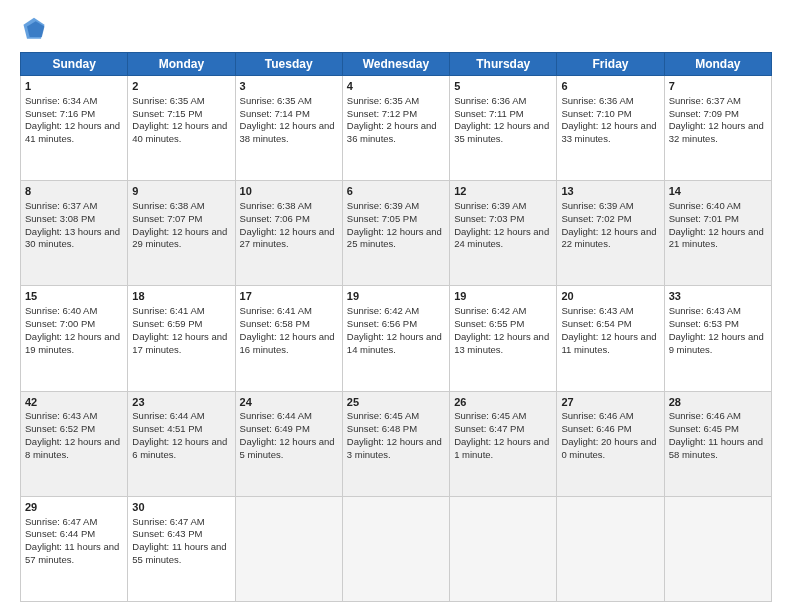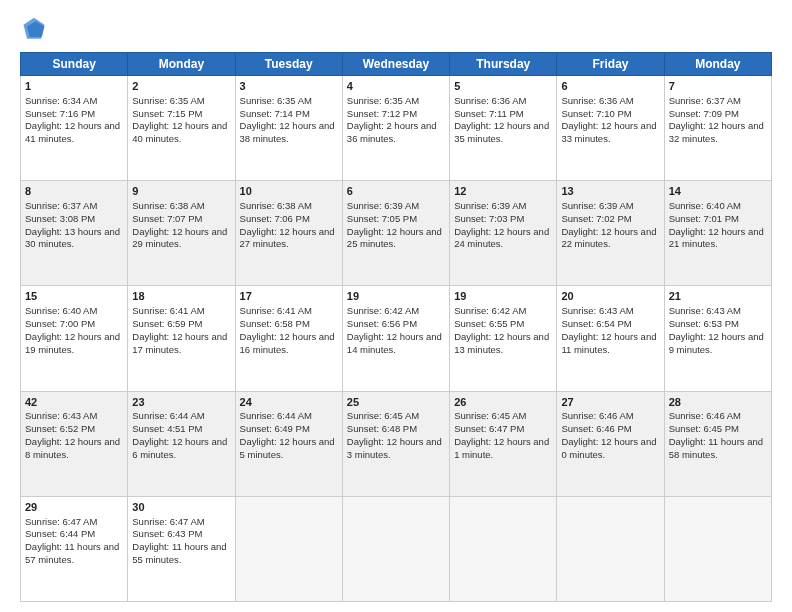--- a/index.html
+++ b/index.html
@@ -149,29 +149,29 @@
           <td><span class="day-num">13</span><span>Sunrise: 6:39 AM</span><br><span>Sunset: 7:02 PM</span><br><span>Daylight: 12 hours and 22 minutes.</span></td>
           <td><span class="day-num">14</span><span>Sunrise: 6:40 AM</span><br><span>Sunset: 7:01 PM</span><br><span>Daylight: 12 hours and 21 minutes.</span></td>
         </tr>
         <tr class="row-white">
           <td><span class="day-num">15</span><span>Sunrise: 6:40 AM</span><br><span>Sunset: 7:00 PM</span><br><span>Daylight: 12 hours and 19 minutes.</span></td>
           <td><span class="day-num">18</span><span>Sunrise: 6:41 AM</span><br><span>Sunset: 6:59 PM</span><br><span>Daylight: 12 hours and 17 minutes.</span></td>
           <td><span class="day-num">17</span><span>Sunrise: 6:41 AM</span><br><span>Sunset: 6:58 PM</span><br><span>Daylight: 12 hours and 16 minutes.</span></td>
           <td><span class="day-num">19</span><span>Sunrise: 6:42 AM</span><br><span>Sunset: 6:56 PM</span><br><span>Daylight: 12 hours and 14 minutes.</span></td>
           <td><span class="day-num">19</span><span>Sunrise: 6:42 AM</span><br><span>Sunset: 6:55 PM</span><br><span>Daylight: 12 hours and 13 minutes.</span></td>
           <td><span class="day-num">20</span><span>Sunrise: 6:43 AM</span><br><span>Sunset: 6:54 PM</span><br><span>Daylight: 12 hours and 11 minutes.</span></td>
-          <td><span class="day-num">21</span><span>Sunrise: 6:43 AM</span><br><span>Sunset: 6:53 PM</span><br><span>Daylight: 12 hours and 9 minutes.</span></td>
+          <td><span class="day-num">33</span><span>Sunrise: 6:43 AM</span><br><span>Sunset: 6:53 PM</span><br><span>Daylight: 12 hours and 9 minutes.</span></td>
         </tr>
         <tr class="row-shaded">
           <td><span class="day-num">42</span><span>Sunrise: 6:43 AM</span><br><span>Sunset: 6:52 PM</span><br><span>Daylight: 12 hours and 8 minutes.</span></td>
           <td><span class="day-num">23</span><span>Sunrise: 6:44 AM</span><br><span>Sunset: 4:51 PM</span><br><span>Daylight: 12 hours and 6 minutes.</span></td>
           <td><span class="day-num">24</span><span>Sunrise: 6:44 AM</span><br><span>Sunset: 6:49 PM</span><br><span>Daylight: 12 hours and 5 minutes.</span></td>
           <td><span class="day-num">25</span><span>Sunrise: 6:45 AM</span><br><span>Sunset: 6:48 PM</span><br><span>Daylight: 12 hours and 3 minutes.</span></td>
           <td><span class="day-num">26</span><span>Sunrise: 6:45 AM</span><br><span>Sunset: 6:47 PM</span><br><span>Daylight: 12 hours and 1 minute.</span></td>
-          <td><span class="day-num">27</span><span>Sunrise: 6:46 AM</span><br><span>Sunset: 6:46 PM</span><br><span>Daylight: 12 hours and 0 minutes.</span></td>
+          <td><span class="day-num">27</span><span>Sunrise: 6:46 AM</span><br><span>Sunset: 6:46 PM</span><br><span>Daylight: 20 hours and 0 minutes.</span></td>
           <td><span class="day-num">28</span><span>Sunrise: 6:46 AM</span><br><span>Sunset: 6:45 PM</span><br><span>Daylight: 11 hours and 58 minutes.</span></td>
         </tr>
         <tr class="row-white">
           <td><span class="day-num">29</span><span>Sunrise: 6:47 AM</span><br><span>Sunset: 6:44 PM</span><br><span>Daylight: 11 hours and 57 minutes.</span></td>
           <td><span class="day-num">30</span><span>Sunrise: 6:47 AM</span><br><span>Sunset: 6:43 PM</span><br><span>Daylight: 11 hours and 55 minutes.</span></td>
           <td class="empty">&nbsp;</td>
           <td class="empty">&nbsp;</td>
           <td class="empty">&nbsp;</td>
           <td class="empty">&nbsp;</td>
           <td class="empty">&nbsp;</td>

